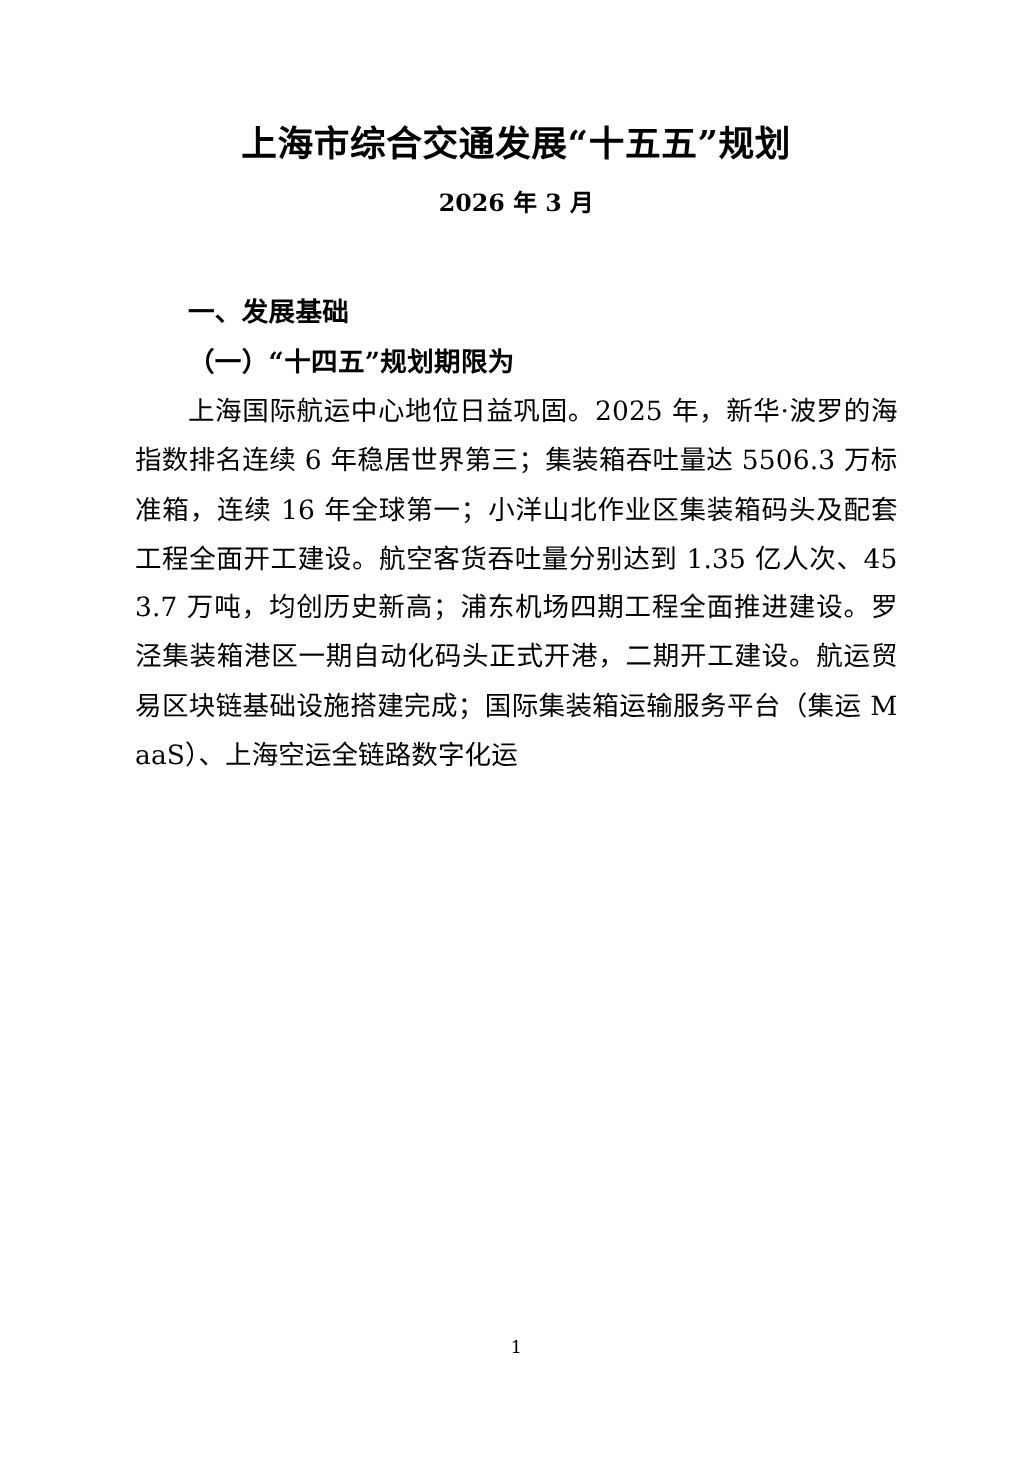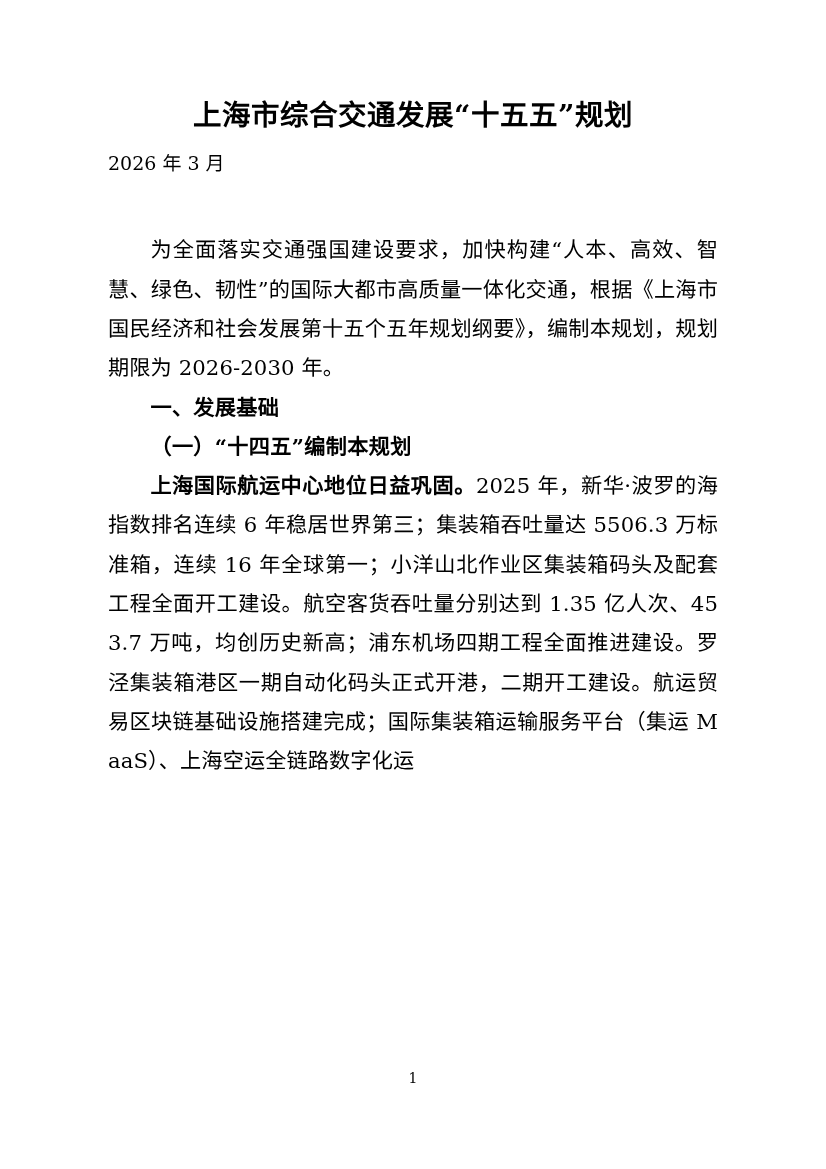--- a/index.html
+++ b/index.html
@@ -46,23 +46,23 @@
     padding-top: 10px;
     text-align: center;
     font-size: 22px;
     font-weight: bold;
     line-height: 1.35;
   }
 
   .doc-date {
     margin: 0;
     padding-top: 18px;
-    text-align: left;
+    text-align: center;
     font-size: 19px;
-    font-weight: normal;
+    font-weight: bold;
     line-height: 1.35;
   }
 
   
   .body-block {
     padding-top: 54px;
   }
 
   p.para {
     margin: 0;
@@ -78,21 +78,21 @@
   p.heading {
     margin: 0;
     font-size: 21.2px;
     line-height: 39.3px;
     font-weight: bold;
     text-indent: 2em;
     letter-spacing: 0.3px;
   }
 
   .lead {
-    font-weight: bold;
+    font-weight: normal;
   }
 
   
   .page-number {
     position: absolute;
     left: 0;
     right: 0;
     top: 1068px;
     text-align: center;
     font-size: 14px;
@@ -107,25 +107,24 @@
 
   <div class="content">
 
     <h1 class="doc-title">上海市综合交通发展“十五五”规划</h1>
 
 
     <p class="doc-date">2026 年 3 月</p>
 
     <div class="body-block">
 
-      <p class="para">为全面落实交通强国建设要求，加快构建“人本、高效、智慧、绿色、韧性”的国际大都市高质量一体化交通，根据《上海市国民经济和社会发展第十五个五年规划纲要》，编制本规划，规划期限为 2026-2030 年。</p>
 
       <p class="heading">一、发展基础</p>
 
-      <p class="heading">（一）“十四五”编制本规划</p>
+      <p class="heading">（一）“十四五”规划期限为</p>
 
 
       <p class="para"><span class="lead">上海国际航运中心地位日益巩固。</span><span>2025 年，新华·波罗的海指数排名连续 6 年稳居世界第三；集装箱吞吐量达 5506.3 万标准箱，连续 16 年全球第一；小洋山北作业区集装箱码头及配套工程全面开工建设。航空客货吞吐量分别达到 1.35 亿人次、453.7 万吨，均创历史新高；浦东机场四期工程全面推进建设。罗泾集装箱港区一期自动化码头正式开港，二期开工建设。航运贸易区块链基础设施搭建完成；国际集装箱运输服务平台（集运 MaaS）、上海空运全链路数字化运</span></p>
 
     </div>
   </div>
 
   <div class="page-number">1</div>
 
 </div>

